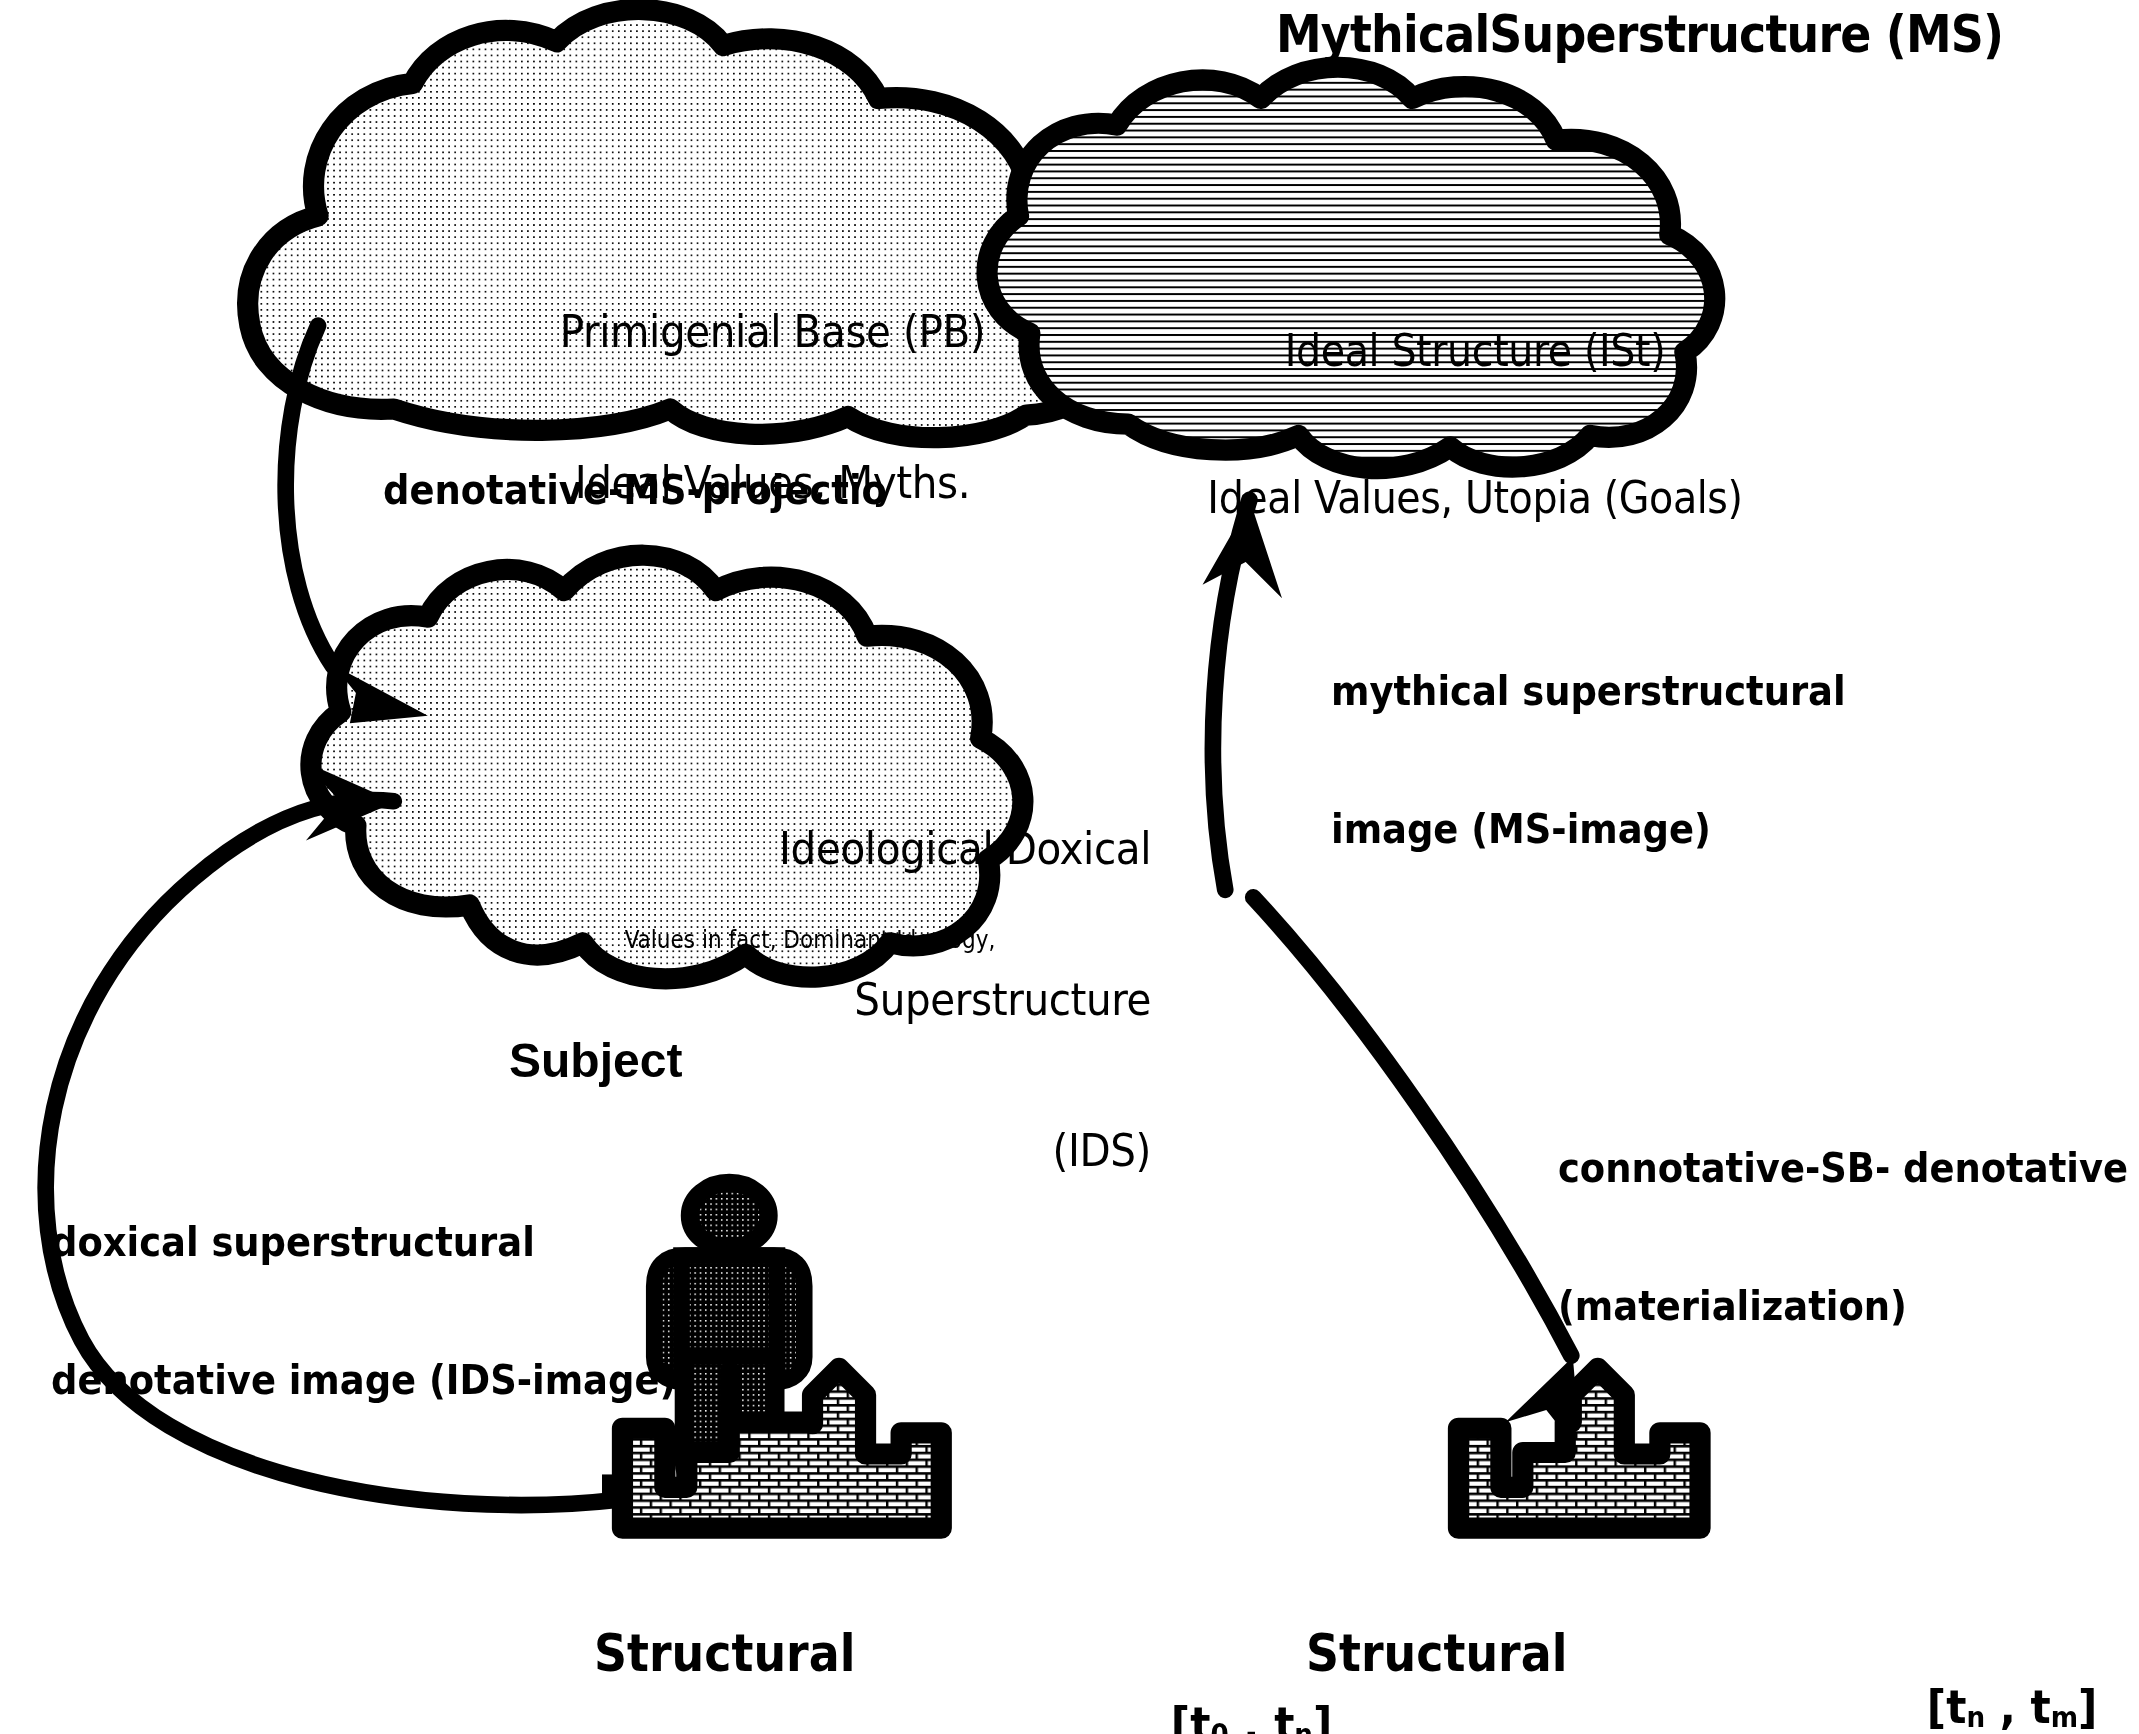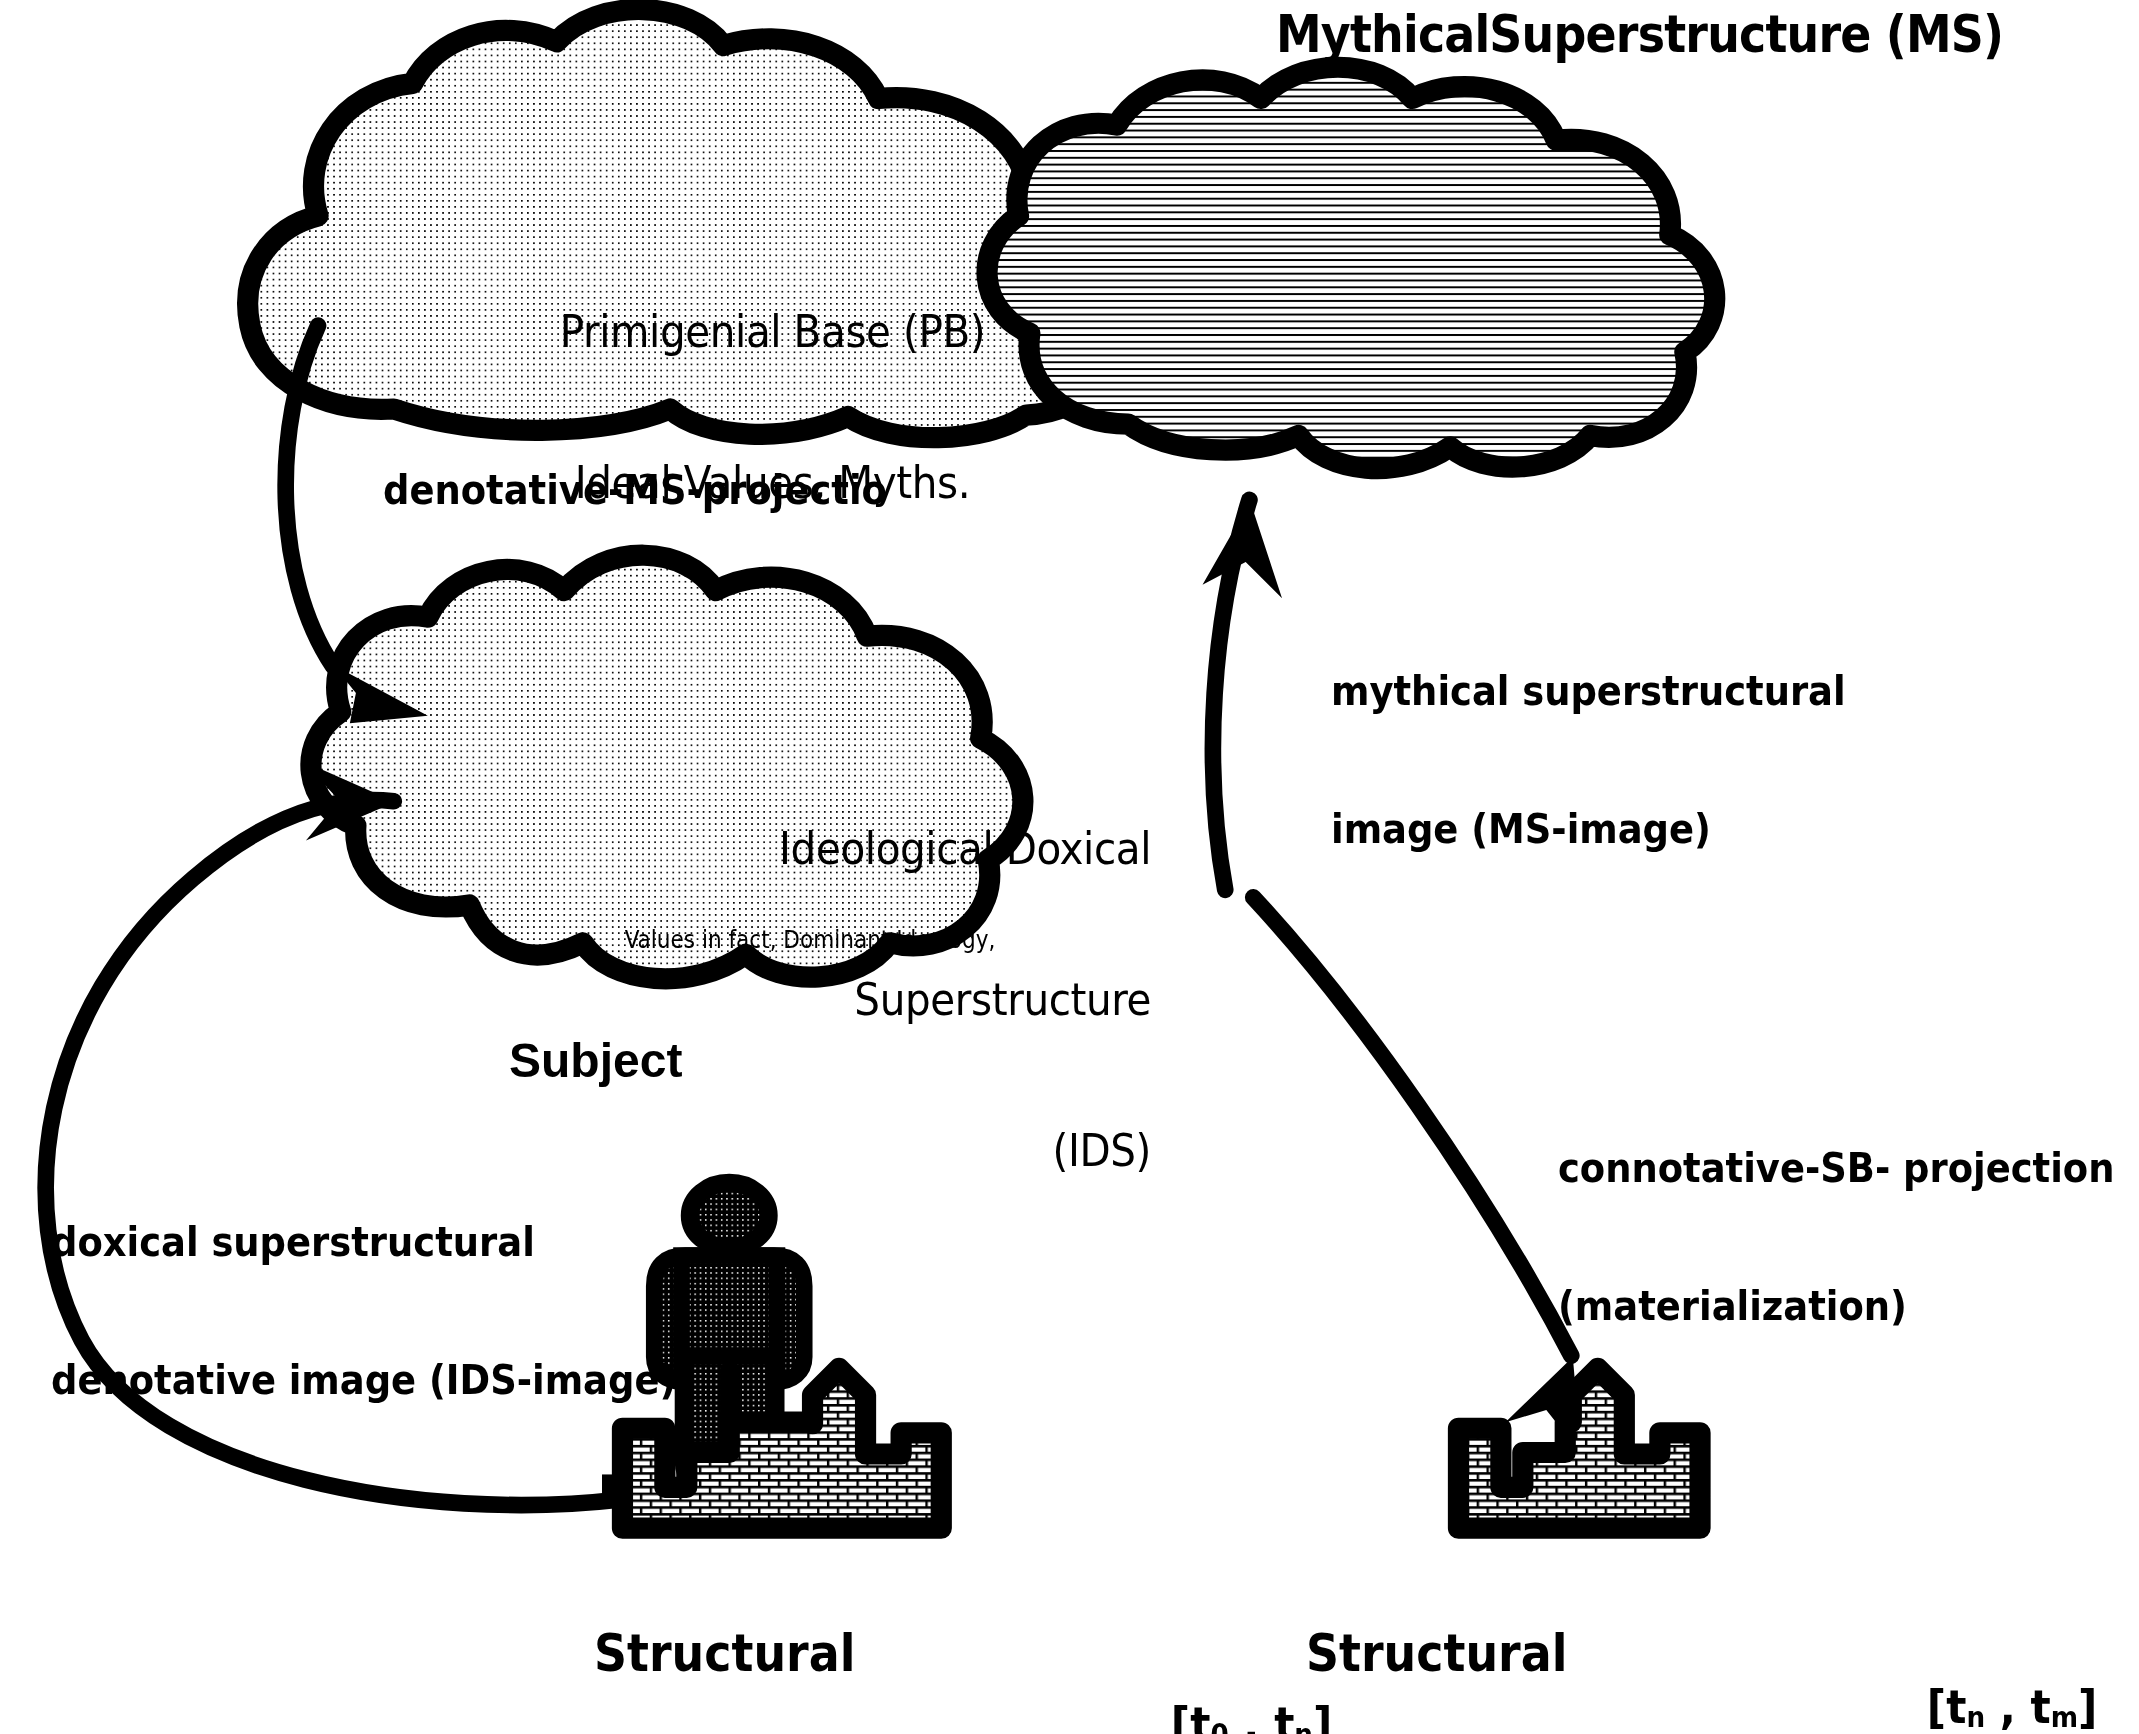--- a/index.html
+++ b/index.html
@@ -266,37 +266,41 @@
     </g>
   </svg>
 
   <div class="lbl cond b" id="ms-title">MythicalSuperstructure (MS)</div>
 
   <div class="lbl cond" id="pb-text">
     <div class="b">Primigenial Base (PB)</div>
     <div class="b">Ideal Values, Myths.</div>
   </div>
 
+  <div class="lbl cond" id="ist-text">
+    <div class="b">Ideal Structure (ISt)</div>
+    <div class="b">Ideal Values, Utopia (Goals)</div>
+  </div>
 
   <div class="lbl cond" id="ids-text">
     <div class="b">Ideological Doxical</div>
     <div class="b">Superstructure</div>
     <div class="b">(IDS)</div>
   </div>
   <div class="lbl cond" id="ids-sub">Values in fact, Dominant Ideology,</div>
 
   <div class="lbl cond b" id="lbl-denotative-ms">denotative-MS-projectio</div>
 
   <div class="lbl cond b" id="lbl-ms-image">
     <div>mythical superstructural</div>
     <div>image (MS-image)</div>
   </div>
 
   <div class="lbl cond b" id="lbl-connotative">
-    <div>connotative-SB- projection</div>
+    <div>connotative-SB- denotative</div>
     <div>(materialization)</div>
   </div>
 
   <div class="lbl cond b" id="lbl-ids-image">
     <div>doxical superstructural</div>
     <div>denotative image (IDS-image).</div>
   </div>
 
   <div class="lbl b" id="lbl-subject">Subject</div>
 

